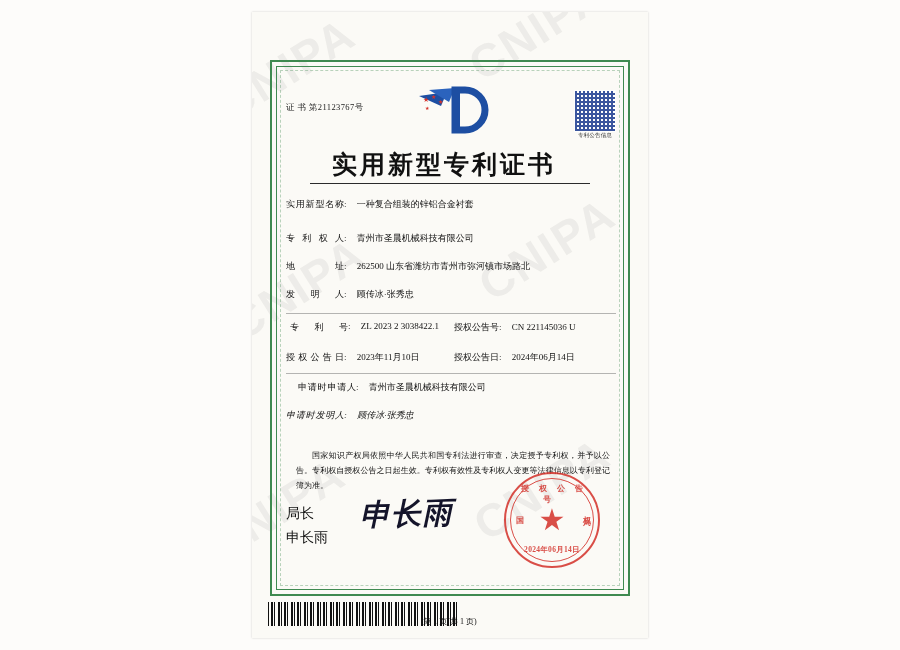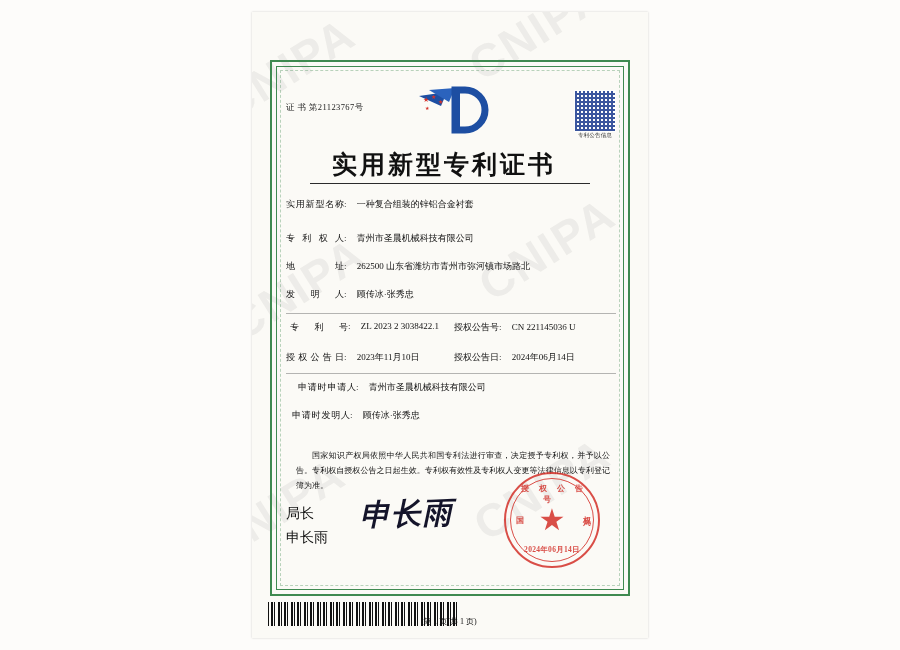--- a/index.html
+++ b/index.html
@@ -390,21 +390,21 @@
         <span class="val">2024年06月14日</span>
       </div>
 
       <div class="hr" style="top:303px;"></div>
 
       <div class="field" style="left:4px; top:311px;margin-left:12px;">
         <span class="lab">申请时申请人</span>:
         <span class="val">青州市圣晨机械科技有限公司</span>
       </div>
 
-      <div class="field" style="left:10px; top:339px;">
+      <div class="field" style="left:4px; top:339px;font-style:italic;">
         <span class="lab">申请时发明人</span>:
         <span class="val">顾传冰·张秀忠</span>
       </div>
 
       <div class="statement">国家知识产权局依照中华人民共和国专利法进行审查，决定授予专利权，并予以公告。专利权自授权公告之日起生效。专利权有效性及专利权人变更等法律信息以专利登记簿为准。</div>
 
       <div class="sig-label">
         <div>局长</div>
         <div>申长雨</div>
       </div>

